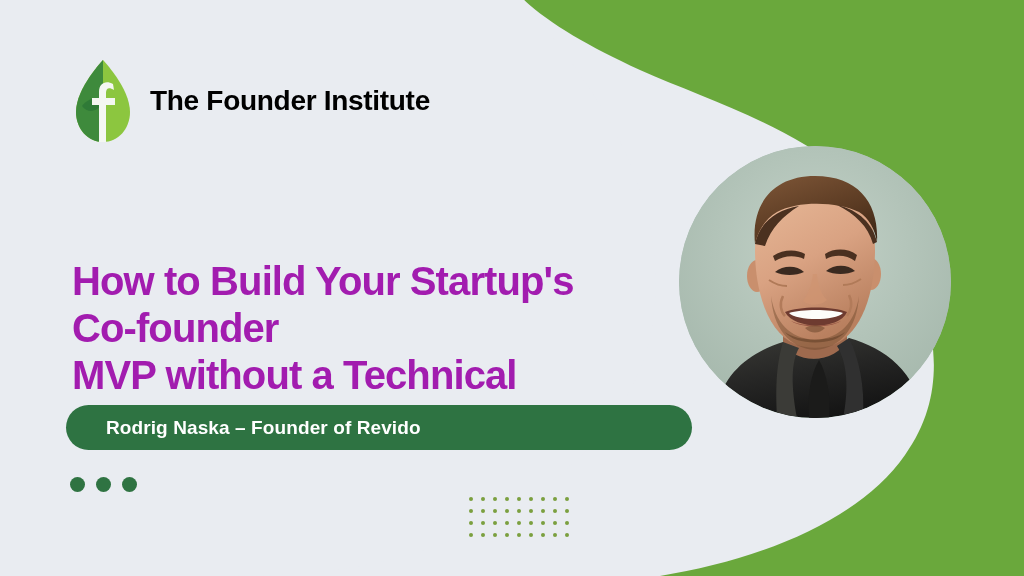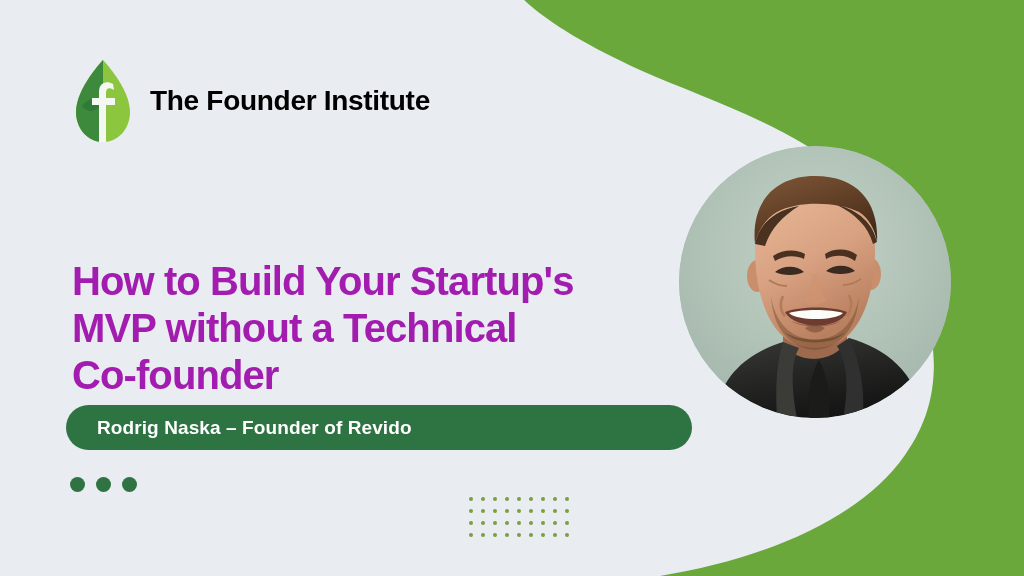--- a/index.html
+++ b/index.html
@@ -76,21 +76,21 @@
     top: 405px;
     width: 626px;
     height: 45px;
     background: #2e7342;
     border-radius: 23px;
     display: flex;
     align-items: center;
     z-index: 6;
   }
   .speaker-text {
-    margin-left: 31px;
+    margin-left: 40px;
     color: #ffffff;
     font-size: 19px;
     font-weight: 700;
     letter-spacing: 0.1px;
     white-space: nowrap;
   }
 
   
   .dot-trio {
     position: absolute;
@@ -184,22 +184,22 @@
 
       <path d="M41 26 C34 22 27 25 27 34 L27 40 L20 40 L20 47 L27 47 L27 84
                L34 84 L34 47 L43 47 L43 40 L34 40 L34 35
                C34 30 37 29 42 32 Z" fill="#f4f7f2"></path>
     </svg>
     <span class="brand-name">The Founder Institute</span>
   </div>
 
   <div class="headline">
     <div class="headline-line">How to Build Your Startup's</div>
+    <div class="headline-line">Co-founder</div>
     <div class="headline-line">MVP without a Technical</div>
-    <div class="headline-line">Co-founder</div>
   </div>
 
   <div class="speaker-pill">
     <span class="speaker-text">Rodrig Naska – Founder of Revido</span>
   </div>
 
   <div class="dot-trio">
     <span></span>
     <span></span>
     <span></span>

